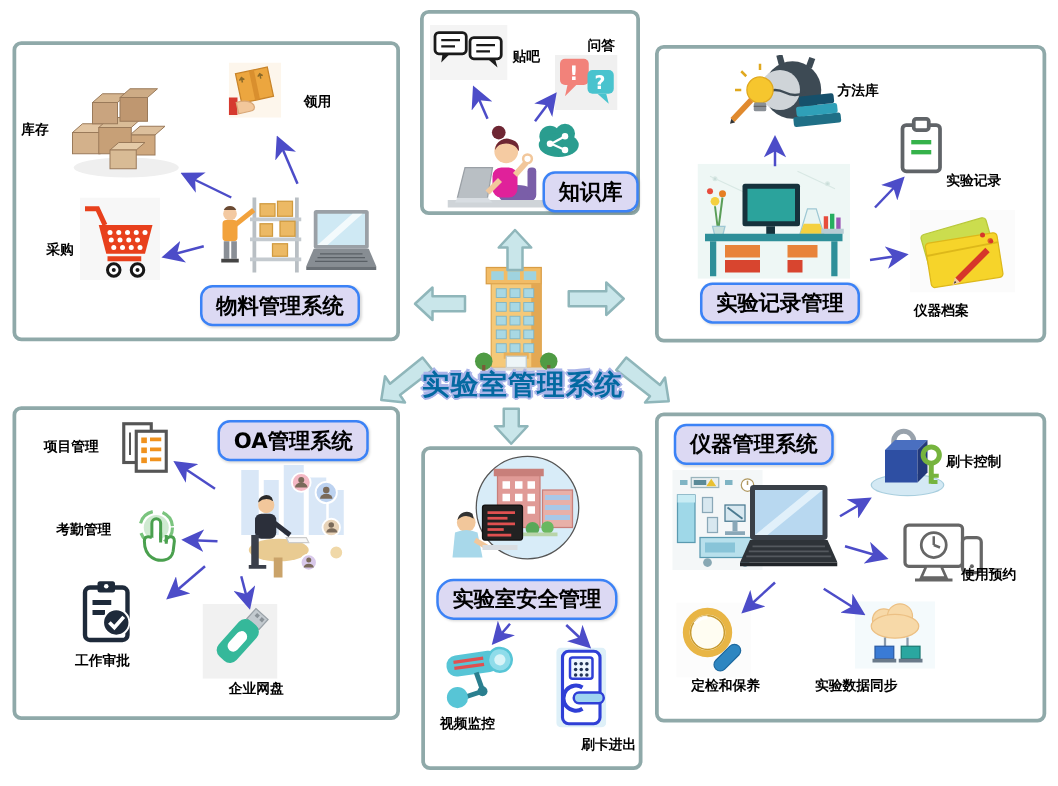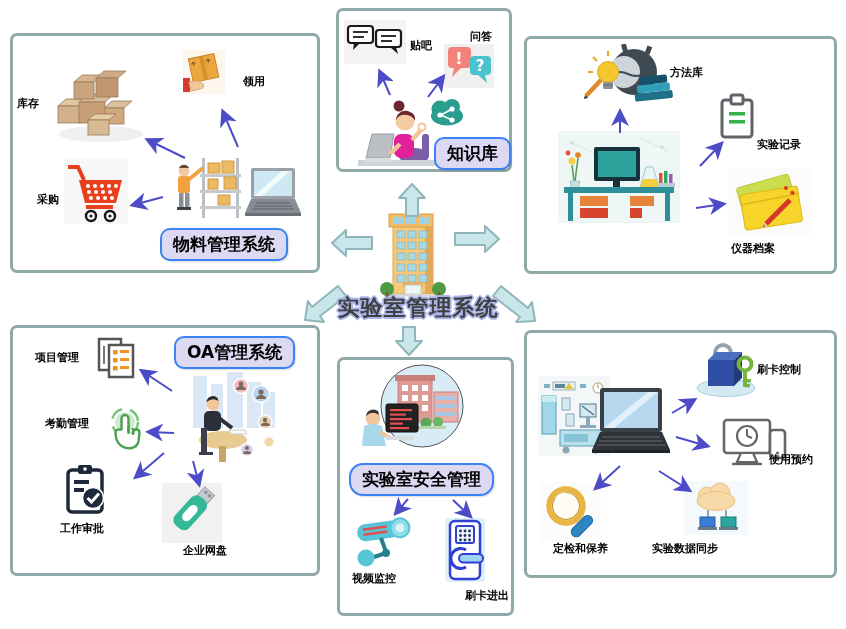--- a/index.html
+++ b/index.html
@@ -5,21 +5,21 @@
   html,body{margin:0;padding:0;background:#fff;}
   #canvas{position:relative;width:846px;height:629px;background:#fff;overflow:hidden;
           font-family:"DejaVu Sans","Liberation Sans",sans-serif;}
   .panel{position:absolute;border:3px solid #8fa9a9;border-radius:7px;background:#fff;box-sizing:border-box;}
   .badge{position:absolute;background:#dcd9f3;border:2px solid #3b82f6;border-radius:10px;
          padding:3px 11px;font-size:17px;font-weight:bold;color:#000;white-space:nowrap;
          box-shadow:1px 1px 2px rgba(0,0,0,.15);z-index:4;}
   .lbl{position:absolute;font-size:11px;font-weight:bold;color:#000;white-space:nowrap;z-index:4;}
   .icon{position:absolute;z-index:3;}
   #main-title{position:absolute;left:330px;top:293px;width:176px;text-align:center;
-              font-size:22px;font-weight:bold;color:#404040;letter-spacing:1px;z-index:6;
+              font-size:22px;font-weight:bold;color:#0369a1;letter-spacing:1px;z-index:6;
               text-shadow:-2px 0 0 #aab4e8,2px 0 0 #aab4e8,0 -2px 0 #aab4e8,0 2px 0 #aab4e8,
                           -1px -1px 0 #aab4e8,1px 1px 0 #aab4e8,1px -1px 0 #aab4e8,-1px 1px 0 #aab4e8;}
   #connector-layer{position:absolute;left:0;top:0;z-index:5;pointer-events:none;}
 </style>
 </head>
 <body>
 
 <div id="canvas">
 
   <div class="panel" style="left:10px;top:33px;width:310px;height:240px;"></div>
@@ -282,20 +282,21 @@
       <line x1="14" y1="32" x2="72" y2="30" stroke="#ddb81a" stroke-width="1.5"></line>
       <circle cx="66" cy="28" r="2.2" fill="#e0662a"></circle>
     </g>
     <circle cx="58" cy="20" r="2" fill="#d6362a"></circle>
       <circle cx="65" cy="25" r="1.6" fill="#d6362a"></circle>
     <line x1="38" y1="56" x2="62" y2="32" stroke="#d6362a" stroke-width="5"></line>
     <polygon points="34,60 40,58 36,54" fill="#f0c8a0"></polygon>
       <polygon points="35,59 37,58 36,56.5" fill="#333"></polygon>
   </svg>
   <div class="lbl" style="left:731px;top:241px;">仪器档案</div>
+  <div class="badge" style="left:560px;top:226px;">实验记录管理</div>
 
   <div class="badge" style="left:174px;top:336px;">OA管理系统</div>
   <svg class="icon" style="left:96px;top:337px;width:40px;height:42px;" viewBox="0 0 40 42">
     <rect x="3" y="2" width="22" height="31" fill="#fff" stroke="#555" stroke-width="2.5"></rect>
     <line x1="8" y1="9" x2="8" y2="27" stroke="#555" stroke-width="1.6"></line>
     <rect x="13" y="8" width="24" height="32" fill="#fff" stroke="#555" stroke-width="2.5"></rect>
     <g fill="#f0921e">
       <rect x="17" y="13" width="4.5" height="4.5"></rect>
         <rect x="24" y="13" width="9" height="3"></rect>
       <rect x="17" y="21" width="4.5" height="4.5"></rect>
@@ -449,20 +450,21 @@
         <circle cx="24.5" cy="17.5" r="1.4"></circle>
       <circle cx="15.5" cy="22" r="1.4"></circle>
         <circle cx="20" cy="22" r="1.4"></circle>
         <circle cx="24.5" cy="22" r="1.4"></circle>
     </g>
     <path d="M21,32 a10,10 0 1 0 0,17" fill="none" stroke="#2f3fd6" stroke-width="3.2"></path>
     <rect x="14" y="36" width="24" height="8.5" rx="4.2" fill="#9fd4f0" stroke="#2f3fd6" stroke-width="2"></rect>
   </svg>
   <div class="lbl" style="left:443px;top:588px;margin-left:22px;">刷卡进出</div>
 
+  <div class="badge" style="left:539px;top:339px;">仪器管理系统</div>
 
   <svg class="icon" style="left:694px;top:337px;width:64px;height:62px;" viewBox="0 0 64 62">
     <ellipse cx="32" cy="51" rx="29" ry="8.5" fill="#d4e9f4" stroke="#a8cede"></ellipse>
     <path d="M21,23 v-7 a8,8 0 0 1 16,0 v7" fill="none" stroke="#98a2ac" stroke-width="4"></path>
     <polygon points="14,23 22,15 48,15 40,23" fill="#4a6fc0"></polygon>
     <rect x="14" y="23" width="26" height="26" fill="#2e4fa3"></rect>
     <polygon points="40,23 48,15 48,41 40,49" fill="#22397a"></polygon>
     <circle cx="51" cy="27" r="6.5" fill="none" stroke="#76b43e" stroke-width="4"></circle>
     <line x1="51" y1="34" x2="51" y2="50" stroke="#76b43e" stroke-width="4"></line>
     <rect x="51" y="42" width="6" height="3.2" fill="#76b43e"></rect>

